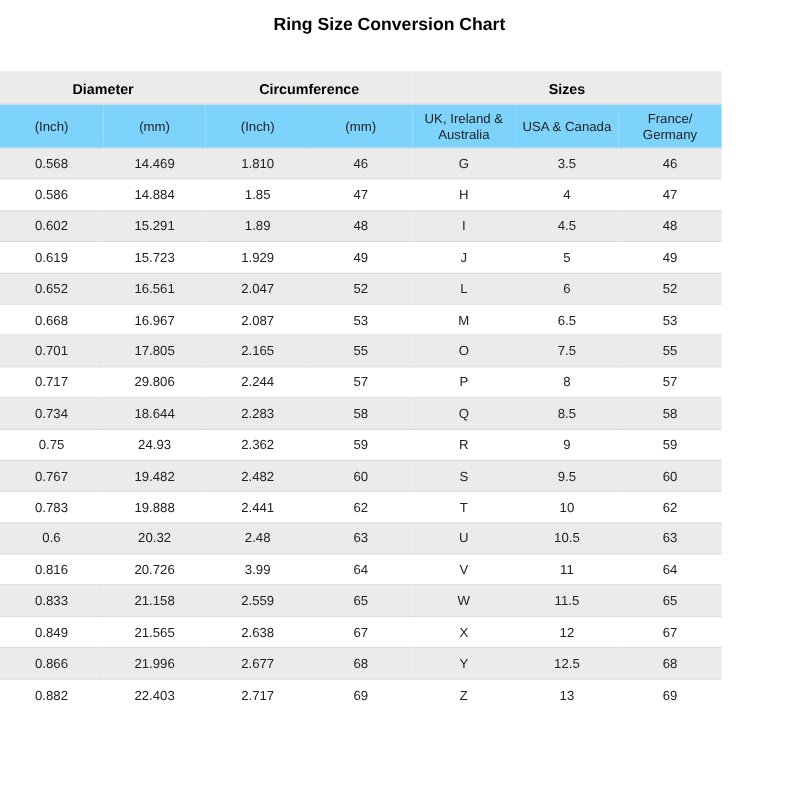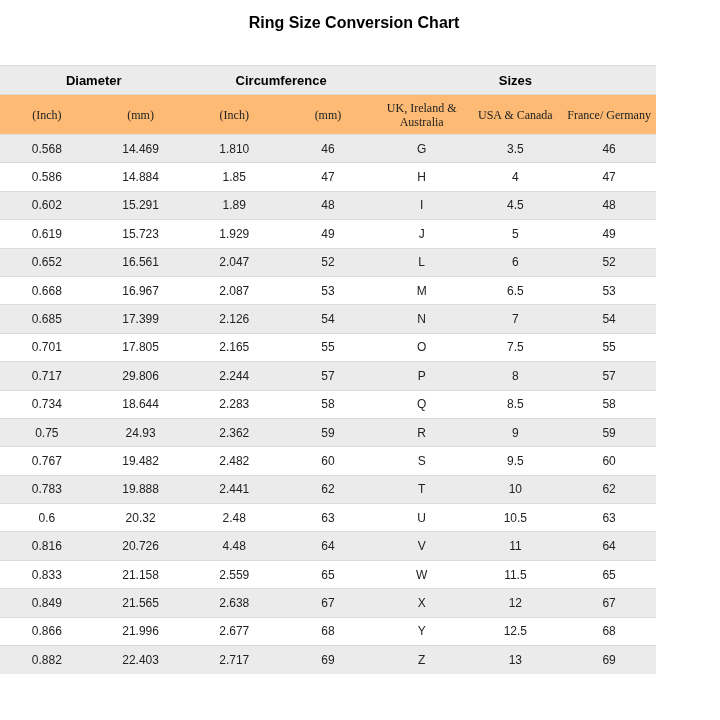--- a/index.html
+++ b/index.html
@@ -37,23 +37,22 @@
   tr.group-header-row th{
     height:29px;
     font-size:13px;
     font-weight:bold;
     text-align:center;
     vertical-align:middle;
     color:var(--title);
     padding:0 2px;
   }
   tr.sub-header-row{
-    background:#fdba74;
+    background:#7dd3fc;
     border-top:1px solid var(--border);
-    font-family:Liberation Serif, serif;
   }
   tr.sub-header-row th{
     height:40px;
     font-size:12px;
     font-weight:normal;
     text-align:center;
     vertical-align:middle;
     line-height:14px;
     color:var(--text);
     padding:0 4px;
@@ -145,29 +144,20 @@
       <tr>
         <td>0.668</td>
         <td>16.967</td>
         <td>2.087</td>
         <td>53</td>
         <td>M</td>
         <td>6.5</td>
         <td>53</td>
       </tr>
       <tr>
-        <td>0.685</td>
-        <td>17.399</td>
-        <td>2.126</td>
-        <td>54</td>
-        <td>N</td>
-        <td>7</td>
-        <td>54</td>
-      </tr>
-      <tr>
         <td>0.701</td>
         <td>17.805</td>
         <td>2.165</td>
         <td>55</td>
         <td>O</td>
         <td>7.5</td>
         <td>55</td>
       </tr>
       <tr>
         <td>0.717</td>
@@ -219,21 +209,21 @@
         <td>20.32</td>
         <td>2.48</td>
         <td>63</td>
         <td>U</td>
         <td>10.5</td>
         <td>63</td>
       </tr>
       <tr>
         <td>0.816</td>
         <td>20.726</td>
-        <td>4.48</td>
+        <td>3.99</td>
         <td>64</td>
         <td>V</td>
         <td>11</td>
         <td>64</td>
       </tr>
       <tr>
         <td>0.833</td>
         <td>21.158</td>
         <td>2.559</td>
         <td>65</td>

